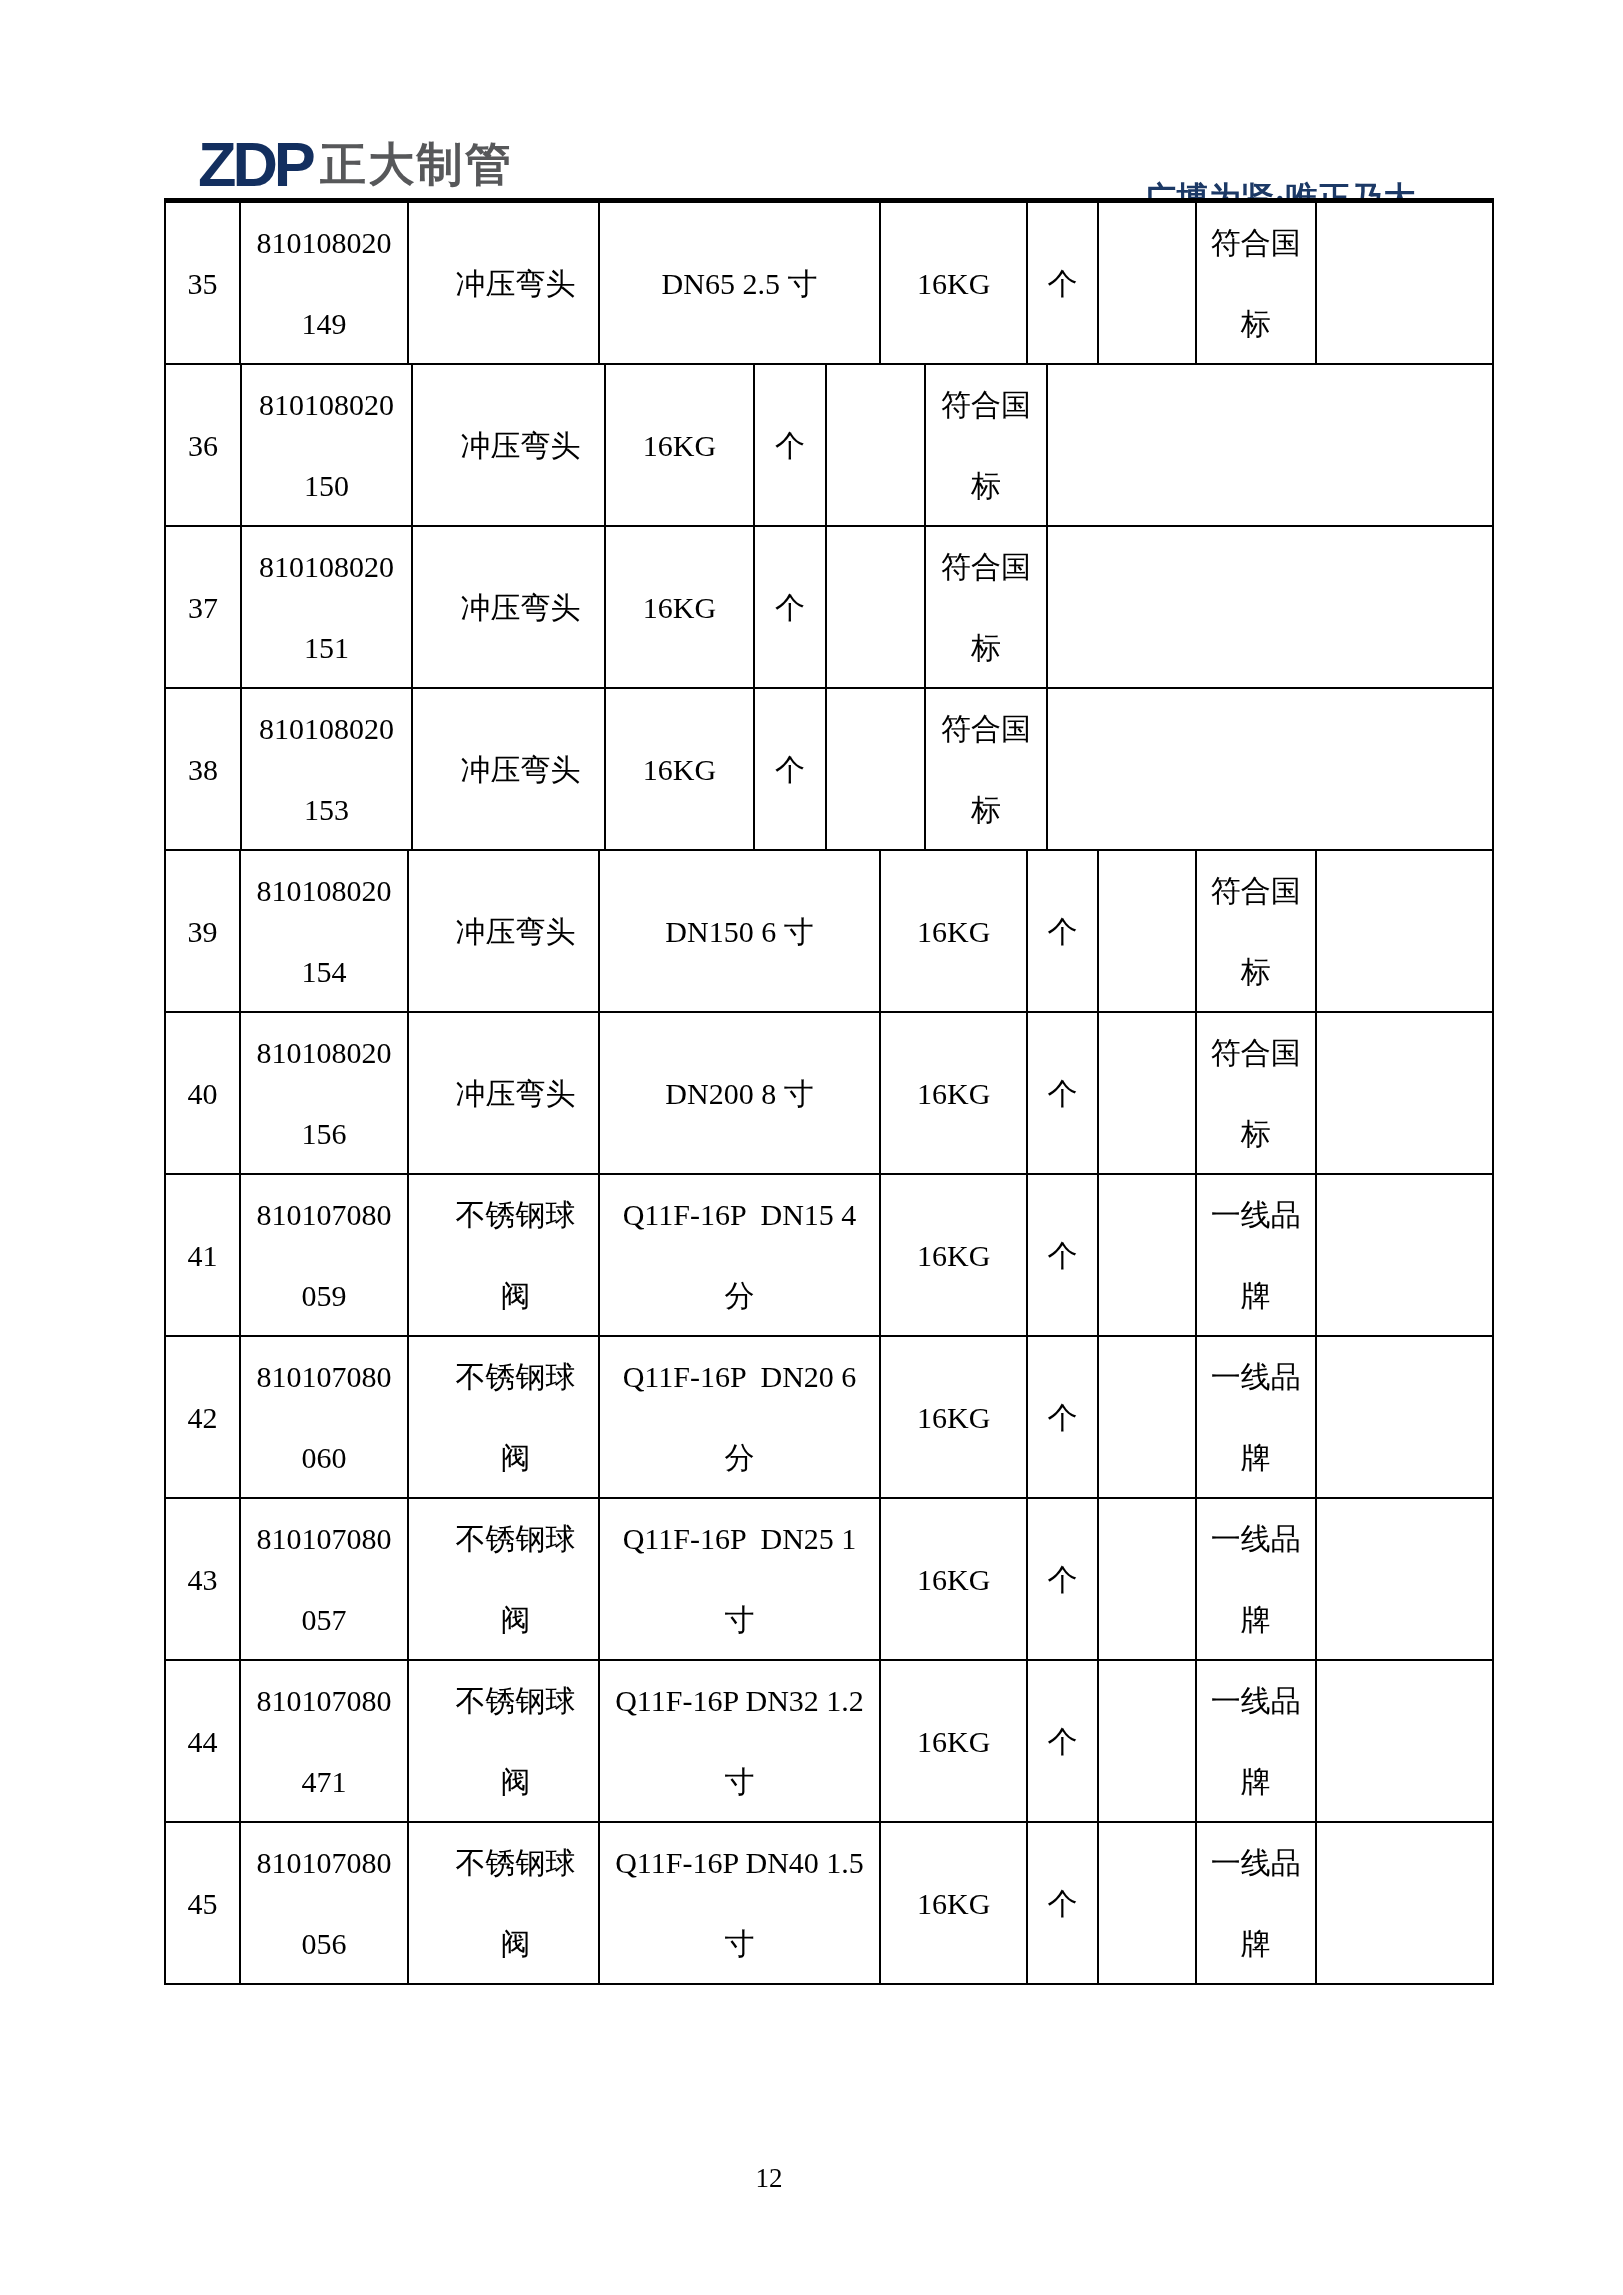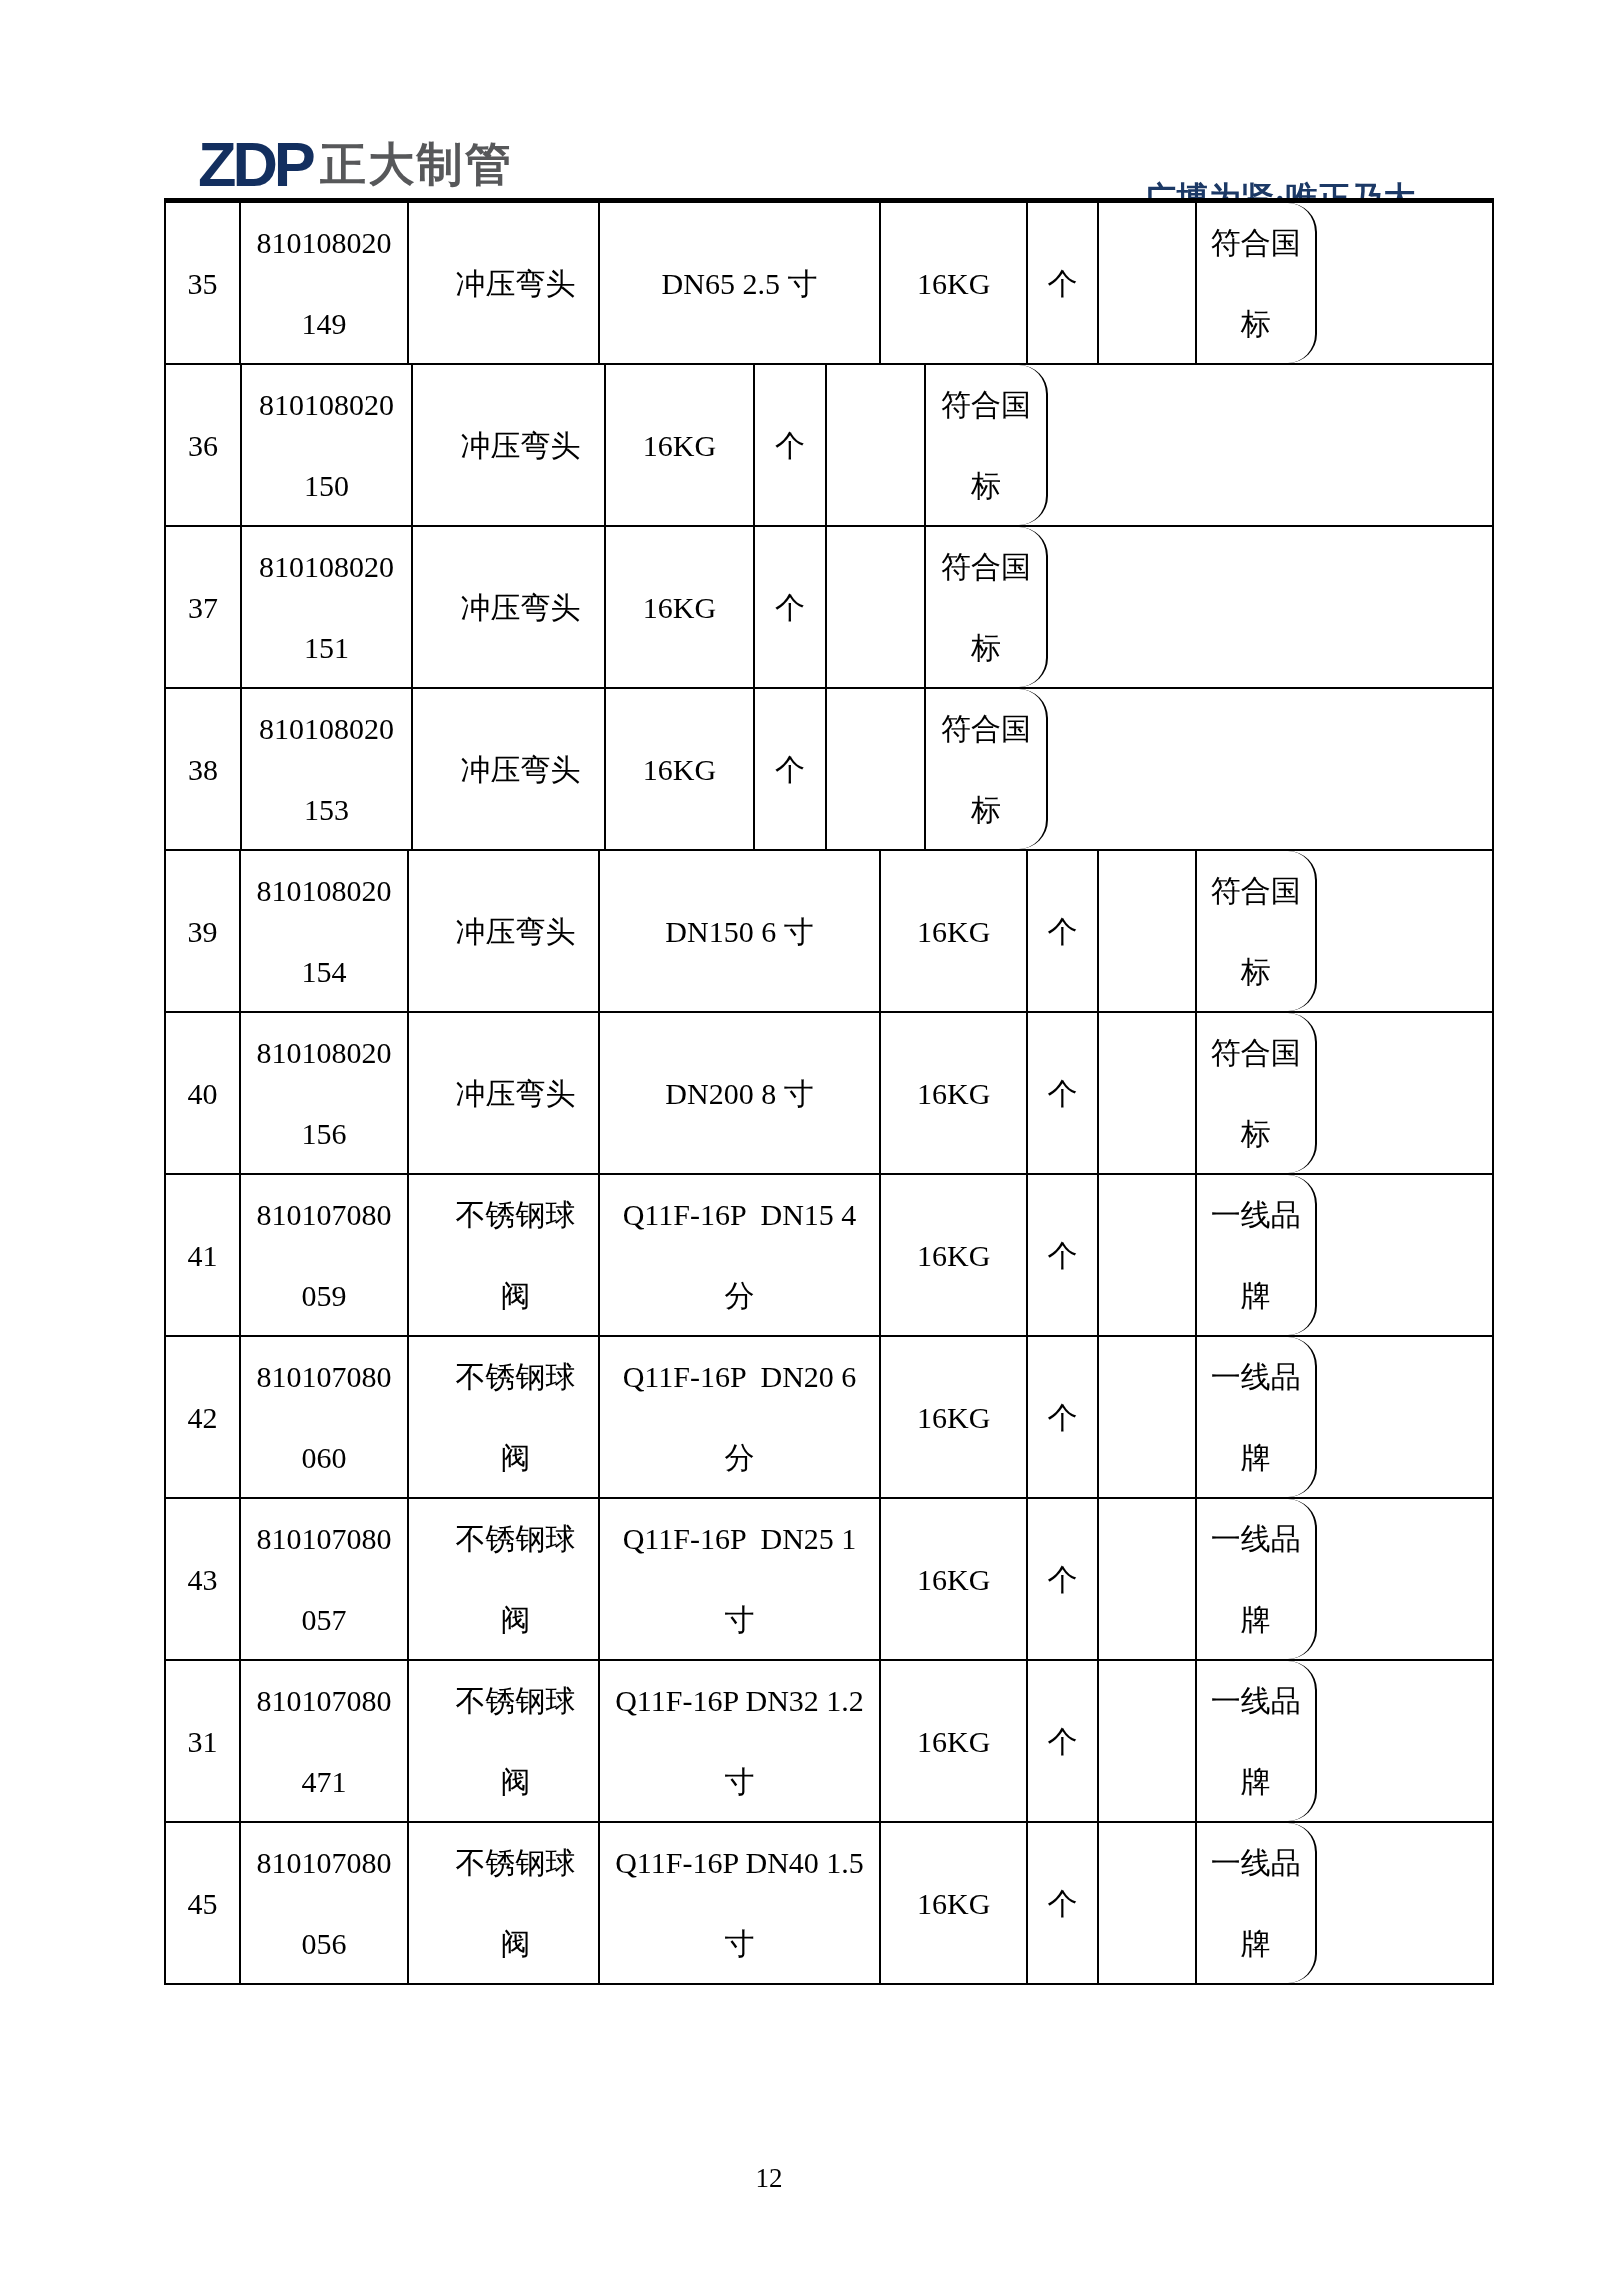--- a/index.html
+++ b/index.html
@@ -56,21 +56,21 @@
     border-right:2.3px solid #000;
     display:flex;align-items:center;justify-content:center;
     text-align:center;
     white-space:pre-wrap;
     font-size:30px;line-height:81px;
     overflow:hidden;
   }
   .td:last-child{border-right:none;}
   .c0{width:74px;} .c1{width:169px;} .c2{width:167px;margin-left:24px;}
   .c3{width:284px;} .c4{width:147px;} .c5{width:70px;}
-  .c6{width:97px;} .c7{width:120px;border-radius:29px;} .c8{width:178px;}
+  .c6{width:97px;} .c7{width:120px;} .c8{width:178px;}
   
   .page-number{
     position:absolute;left:0;top:2165px;width:100%;
     text-align:center;
     font-size:27px;line-height:1;
     color:#000;
   }
 </style>
 </head>
 <body>
@@ -198,21 +198,21 @@
         <div class="td c3">Q11F-16P  DN25 1
 寸</div>
         <div class="td c4">16KG</div>
         <div class="td c5">个</div>
         <div class="td c6"></div>
         <div class="td c7">一线品
 牌</div>
         <div class="td c8"></div>
       </div>
       <div class="tr">
-        <div class="td c0">31</div>
+        <div class="td c0">44</div>
         <div class="td c1">810107080
 471</div>
         <div class="td c2">不锈钢球
 阀</div>
         <div class="td c3">Q11F-16P DN32 1.2
 寸</div>
         <div class="td c4">16KG</div>
         <div class="td c5">个</div>
         <div class="td c6"></div>
         <div class="td c7">一线品

